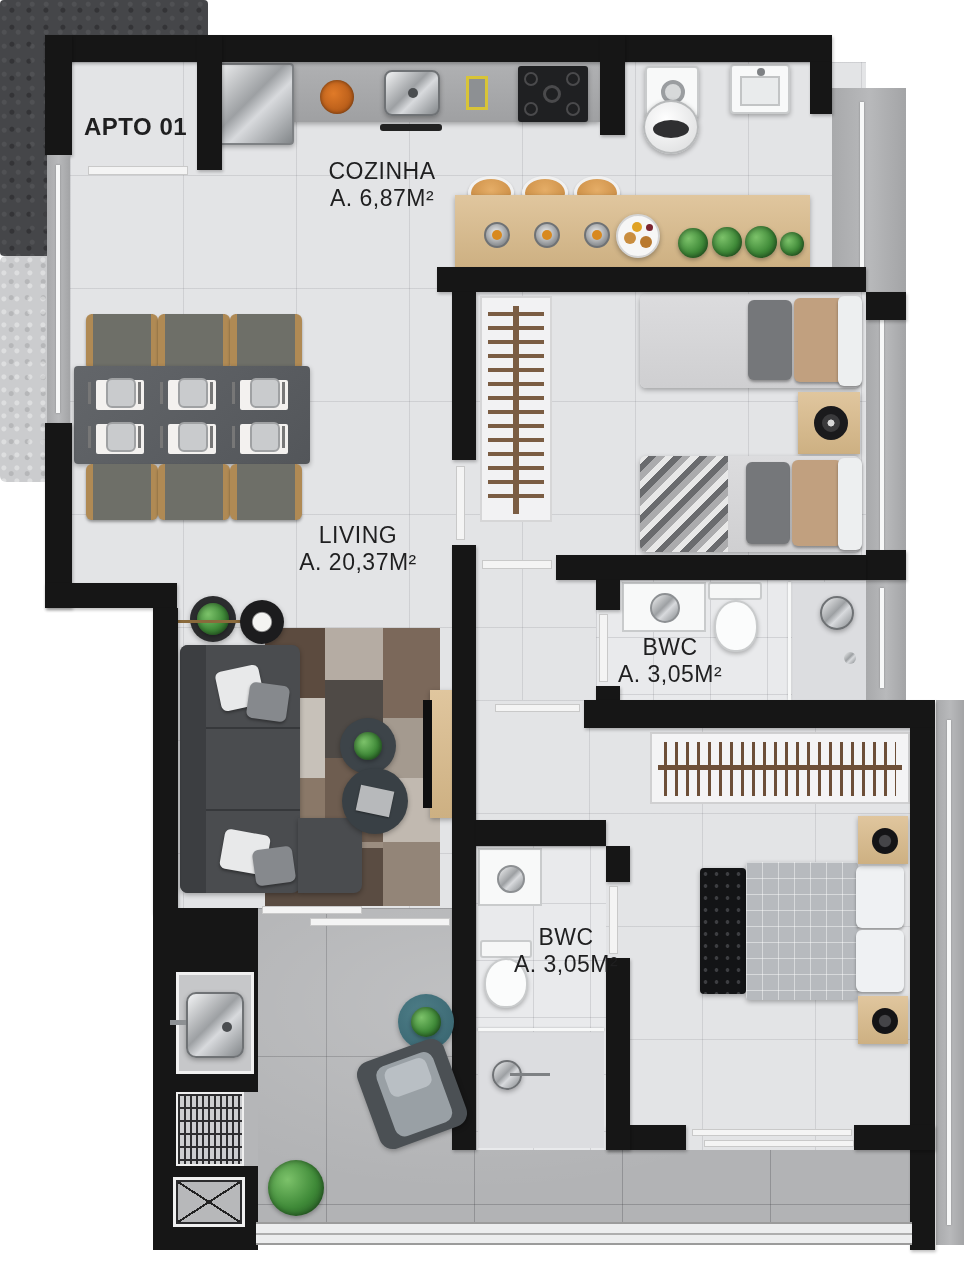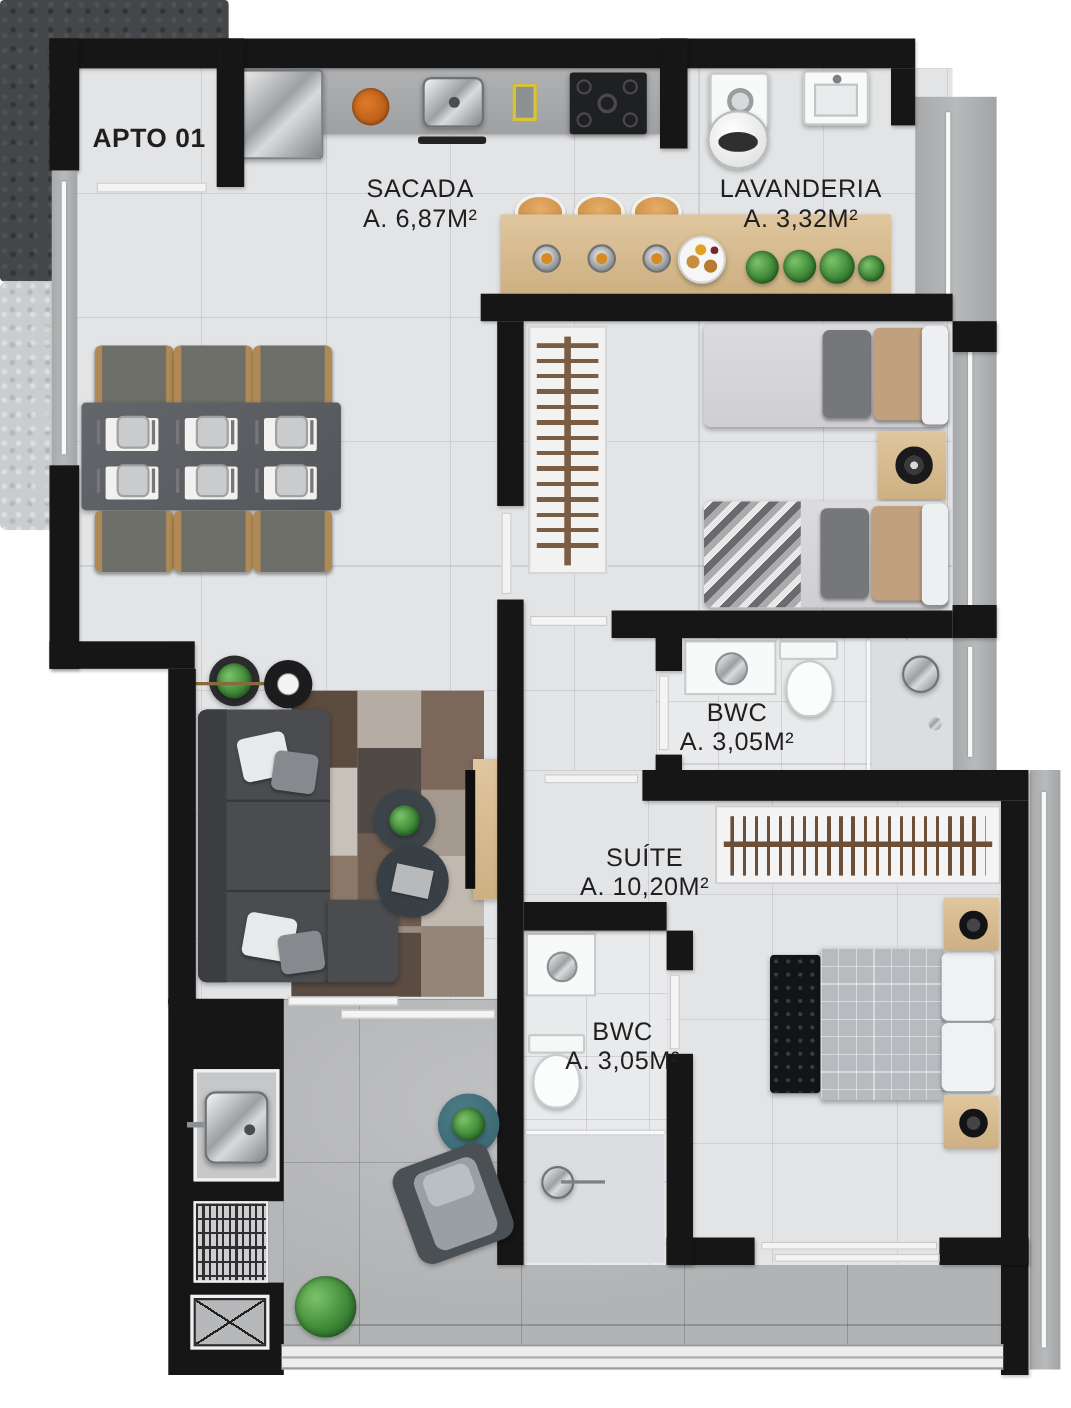--- a/index.html
+++ b/index.html
@@ -308,33 +308,29 @@
   <div class="sill" style="left:262px;top:906px;width:100px;height:8px;"></div>
   <div class="sill" style="left:310px;top:918px;width:140px;height:8px;"></div>
   <div class="sill" style="left:692px;top:1129px;width:160px;height:7px;"></div>
   <div class="sill" style="left:704px;top:1140px;width:150px;height:7px;"></div>
 
   <div class="balustrade" style="left:256px;top:1222px;width:656px;height:23px;"></div>
 
   <div class="label-apto" style="left:84px;top:113px;">APTO 01</div>
 
   <div class="label" style="left:382px;top:158px;">
-    <div>SACADA</div>
+    <div>COZINHA</div>
     <div>A. 6,87M²</div>
   </div>
-  <div class="label" style="left:728px;top:158px;">
-    <div>LAVANDERIA</div>
-    <div>A. 3,32M²</div>
+  <div class="label" style="left:358px;top:522px;">
+    <div>LIVING</div>
+    <div>A. 20,37M²</div>
   </div>
   <div class="label" style="left:670px;top:634px;">
     <div>BWC</div>
     <div>A. 3,05M²</div>
   </div>
-  <div class="label" style="left:586px;top:766px;">
-    <div>SUÍTE</div>
-    <div>A. 10,20M²</div>
-  </div>
   <div class="label" style="left:566px;top:924px;">
     <div>BWC</div>
     <div>A. 3,05M²</div>
   </div>
 
 </div>
 
 </body></html>

